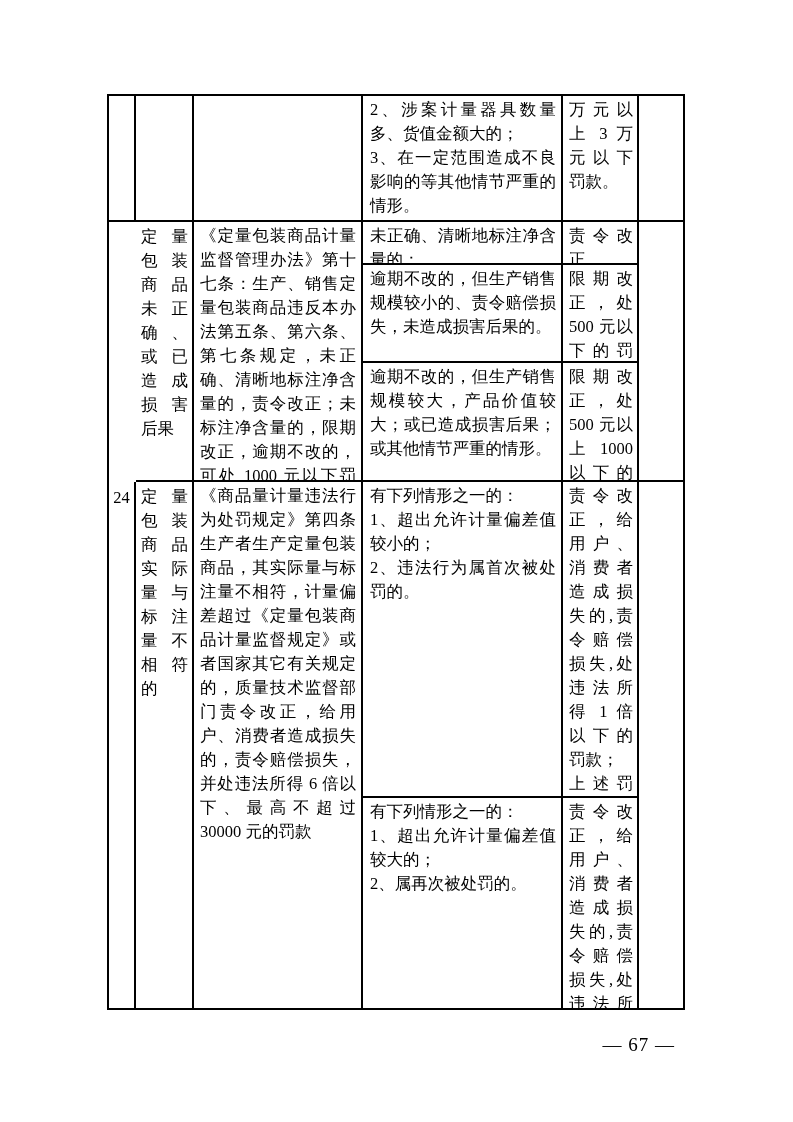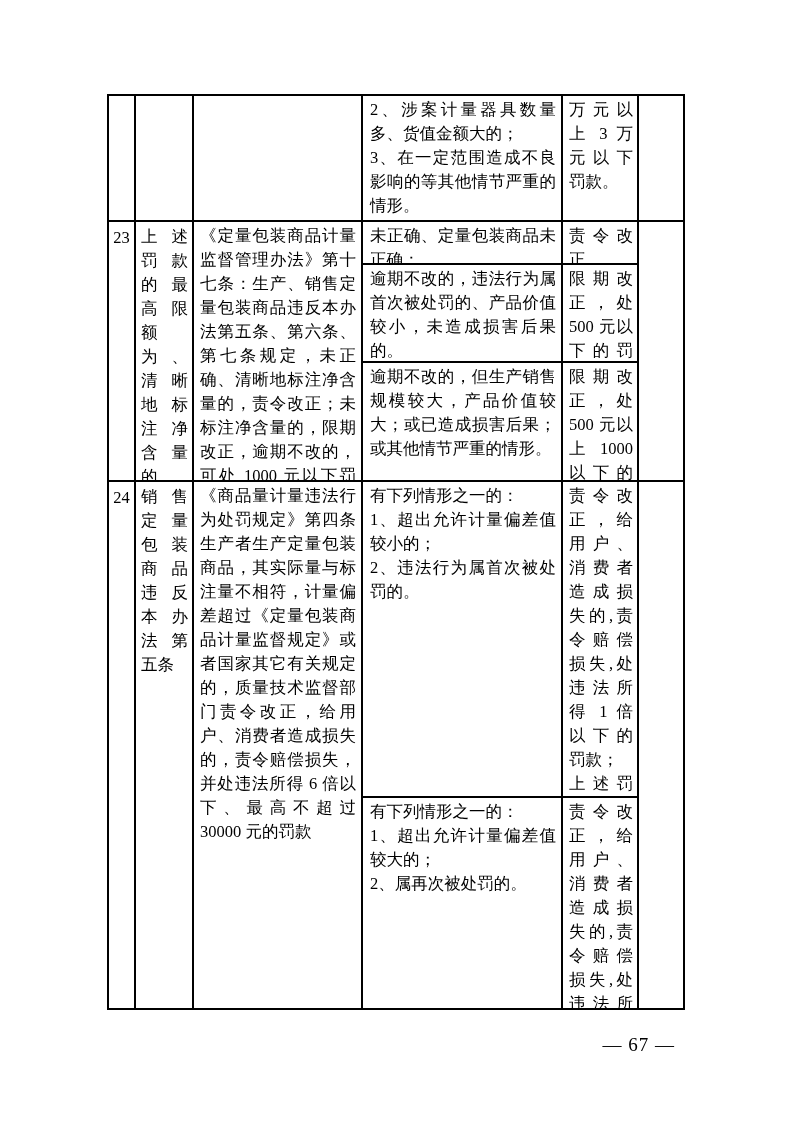--- a/index.html
+++ b/index.html
@@ -73,33 +73,32 @@
   <div class="tbl">
 
     <div class="cell num" style="grid-column:1; grid-row:1;"></div>
     <div class="cell viol" style="grid-column:2; grid-row:1;"></div>
     <div class="cell basis" style="grid-column:3; grid-row:1;"></div>
     <div class="cell sit" style="grid-column:4; grid-row:1;">2、涉案计量器具数量多、货值金额大的；
 3、在一定范围造成不良影响的等其他情节严重的情形。</div>
     <div class="cell pen" style="grid-column:5; grid-row:1;">万元以上 3 万元以下罚款。</div>
     <div class="cell empty" style="grid-column:6; grid-row:1;"></div>
 
-    <div class="cell num" style="grid-column:1; grid-row:2 / span 3;">23</div>
-    <div class="cell viol" style="grid-column:2; grid-row:2 / span 3;">上述罚款的最高限额为、清晰地标注净含量的</div>
+    <div class="cell viol" style="grid-column:2; grid-row:2 / span 3;">定量包装商品未正确、或已造成损害后果</div>
     <div class="cell basis" style="grid-column:3; grid-row:2 / span 3;">《定量包装商品计量监督管理办法》第十七条：生产、销售定量包装商品违反本办法第五条、第六条、第七条规定，未正确、清晰地标注净含量的，责令改正；未标注净含量的，限期改正，逾期不改的，可处 1000 元以下罚款</div>
-    <div class="cell sit" style="grid-column:4; grid-row:2;">未正确、定量包装商品未正确；</div>
+    <div class="cell sit" style="grid-column:4; grid-row:2;">未正确、清晰地标注净含量的；</div>
     <div class="cell pen" style="grid-column:5; grid-row:2;">责令改正</div>
     <div class="cell empty" style="grid-column:6; grid-row:2 / span 3;"></div>
-    <div class="cell sit" style="grid-column:4; grid-row:3;">逾期不改的，违法行为属首次被处罚的、产品价值较小，未造成损害后果的。</div>
+    <div class="cell sit" style="grid-column:4; grid-row:3;">逾期不改的，但生产销售规模较小的、责令赔偿损失，未造成损害后果的。</div>
     <div class="cell pen" style="grid-column:5; grid-row:3;">限期改正，处 500 元以下的罚款。</div>
     <div class="cell sit" style="grid-column:4; grid-row:4;">逾期不改的，但生产销售规模较大，产品价值较大；或已造成损害后果；或其他情节严重的情形。</div>
     <div class="cell pen" style="grid-column:5; grid-row:4;">限期改正，处 500 元以上 1000 以下的罚款。</div>
 
     <div class="cell num" style="grid-column:1; grid-row:5 / span 2;">24</div>
-    <div class="cell viol" style="grid-column:2; grid-row:5 / span 2;">销售定量包装商品违反本办法第五条</div>
+    <div class="cell viol" style="grid-column:2; grid-row:5 / span 2;">定量包装商品实际量与标注量不相符的</div>
     <div class="cell basis" style="grid-column:3; grid-row:5 / span 2;">《商品量计量违法行为处罚规定》第四条　生产者生产定量包装商品，其实际量与标注量不相符，计量偏差超过《定量包装商品计量监督规定》或者国家其它有关规定的，质量技术监督部门责令改正，给用户、消费者造成损失的，责令赔偿损失，并处违法所得 6 倍以下、最高不超过 30000 元的罚款</div>
     <div class="cell sit" style="grid-column:4; grid-row:5;">有下列情形之一的：
 1、超出允许计量偏差值较小的；
 2、违法行为属首次被处罚的。</div>
     <div class="cell pen" style="grid-column:5; grid-row:5;">责令改正，给用户、消费者造成损失的,责令赔偿损失,处违法所得 1 倍以下的罚款；
 上述罚款的最高限额为 30000 元。</div>
     <div class="cell empty" style="grid-column:6; grid-row:5 / span 2;"></div>
     <div class="cell sit" style="grid-column:4; grid-row:6;">有下列情形之一的：
 1、超出允许计量偏差值较大的；
 2、属再次被处罚的。</div>

